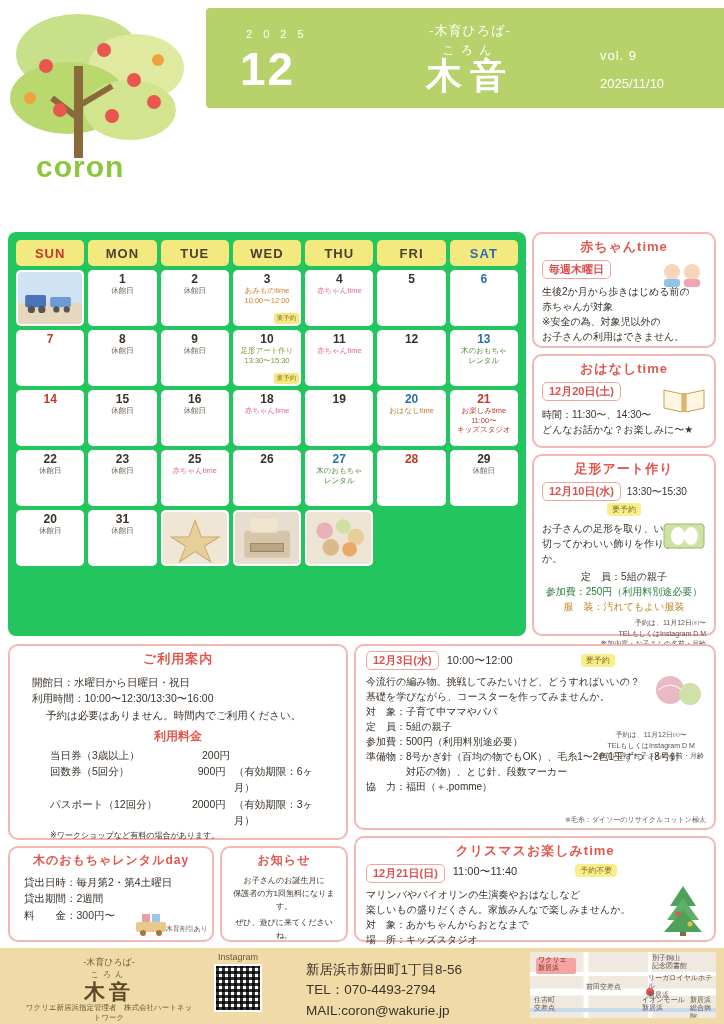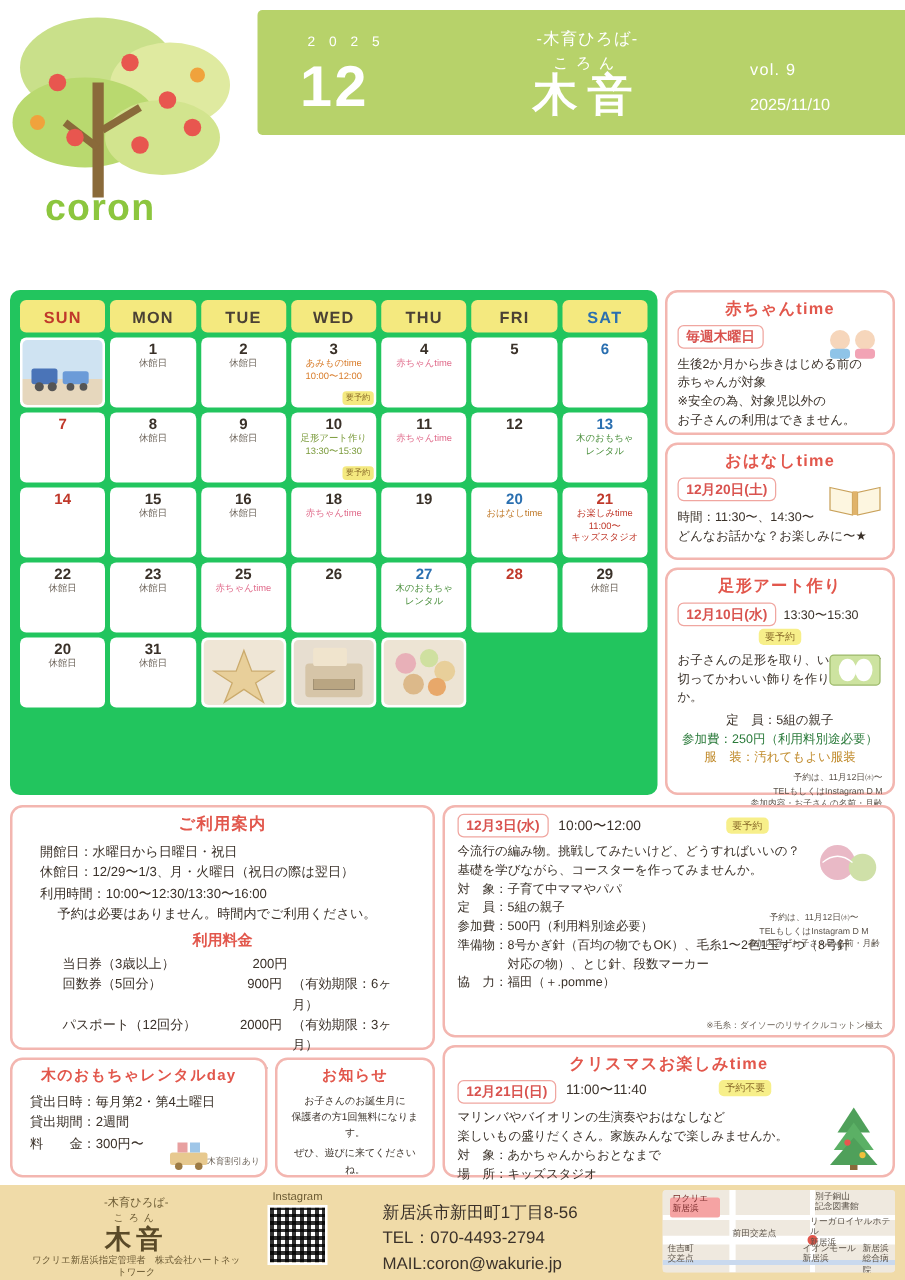--- a/index.html
+++ b/index.html
@@ -352,21 +352,20 @@
         <div>TELもしくはInstagram D M</div>
         <div>参加内容・お子さんの名前・月齢</div>
       </div>
     </div>
   </div>
 
   <div class="panel p-annai">
     <div class="panel-title" style="margin-top:4px">ご利用案内</div>
     <div class="line" style="margin:6px 14px 0 22px">
       <div>開館日：水曜日から日曜日・祝日</div>
-      <div>休館日：12/29〜1/3、月・火曜日（祝日の際は翌日）</div>
       <div>利用時間：10:00〜12:30/13:30〜16:00</div>
       <div style="margin-left:14px">予約は必要はありません。時間内でご利用ください。</div>
     </div>
     <div style="text-align:center;margin-top:5px;font-weight:bold;font-size:12px;color:#e2574c">利用料金</div>
     <div class="line" style="margin:2px 14px 0 40px">
       <div style="display:flex">
           <span style="width:120px">当日券（3歳以上）</span>
           <span style="width:60px;text-align:right">200円</span>
         </div>
       <div style="display:flex">

